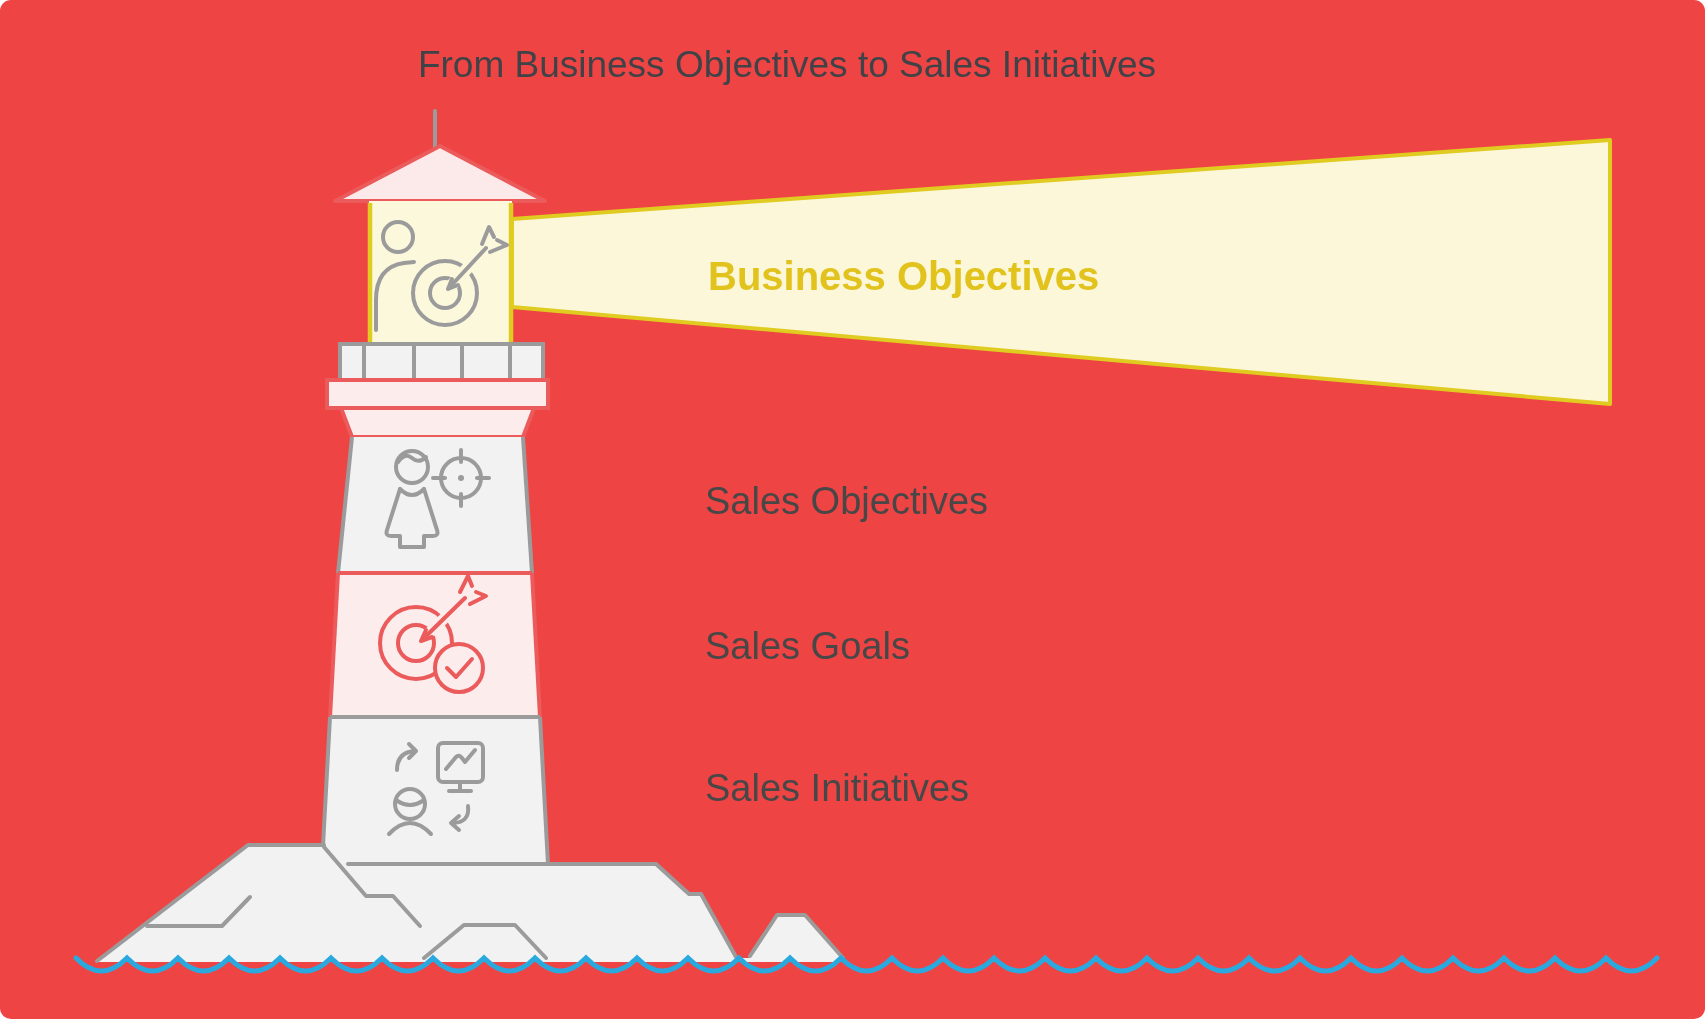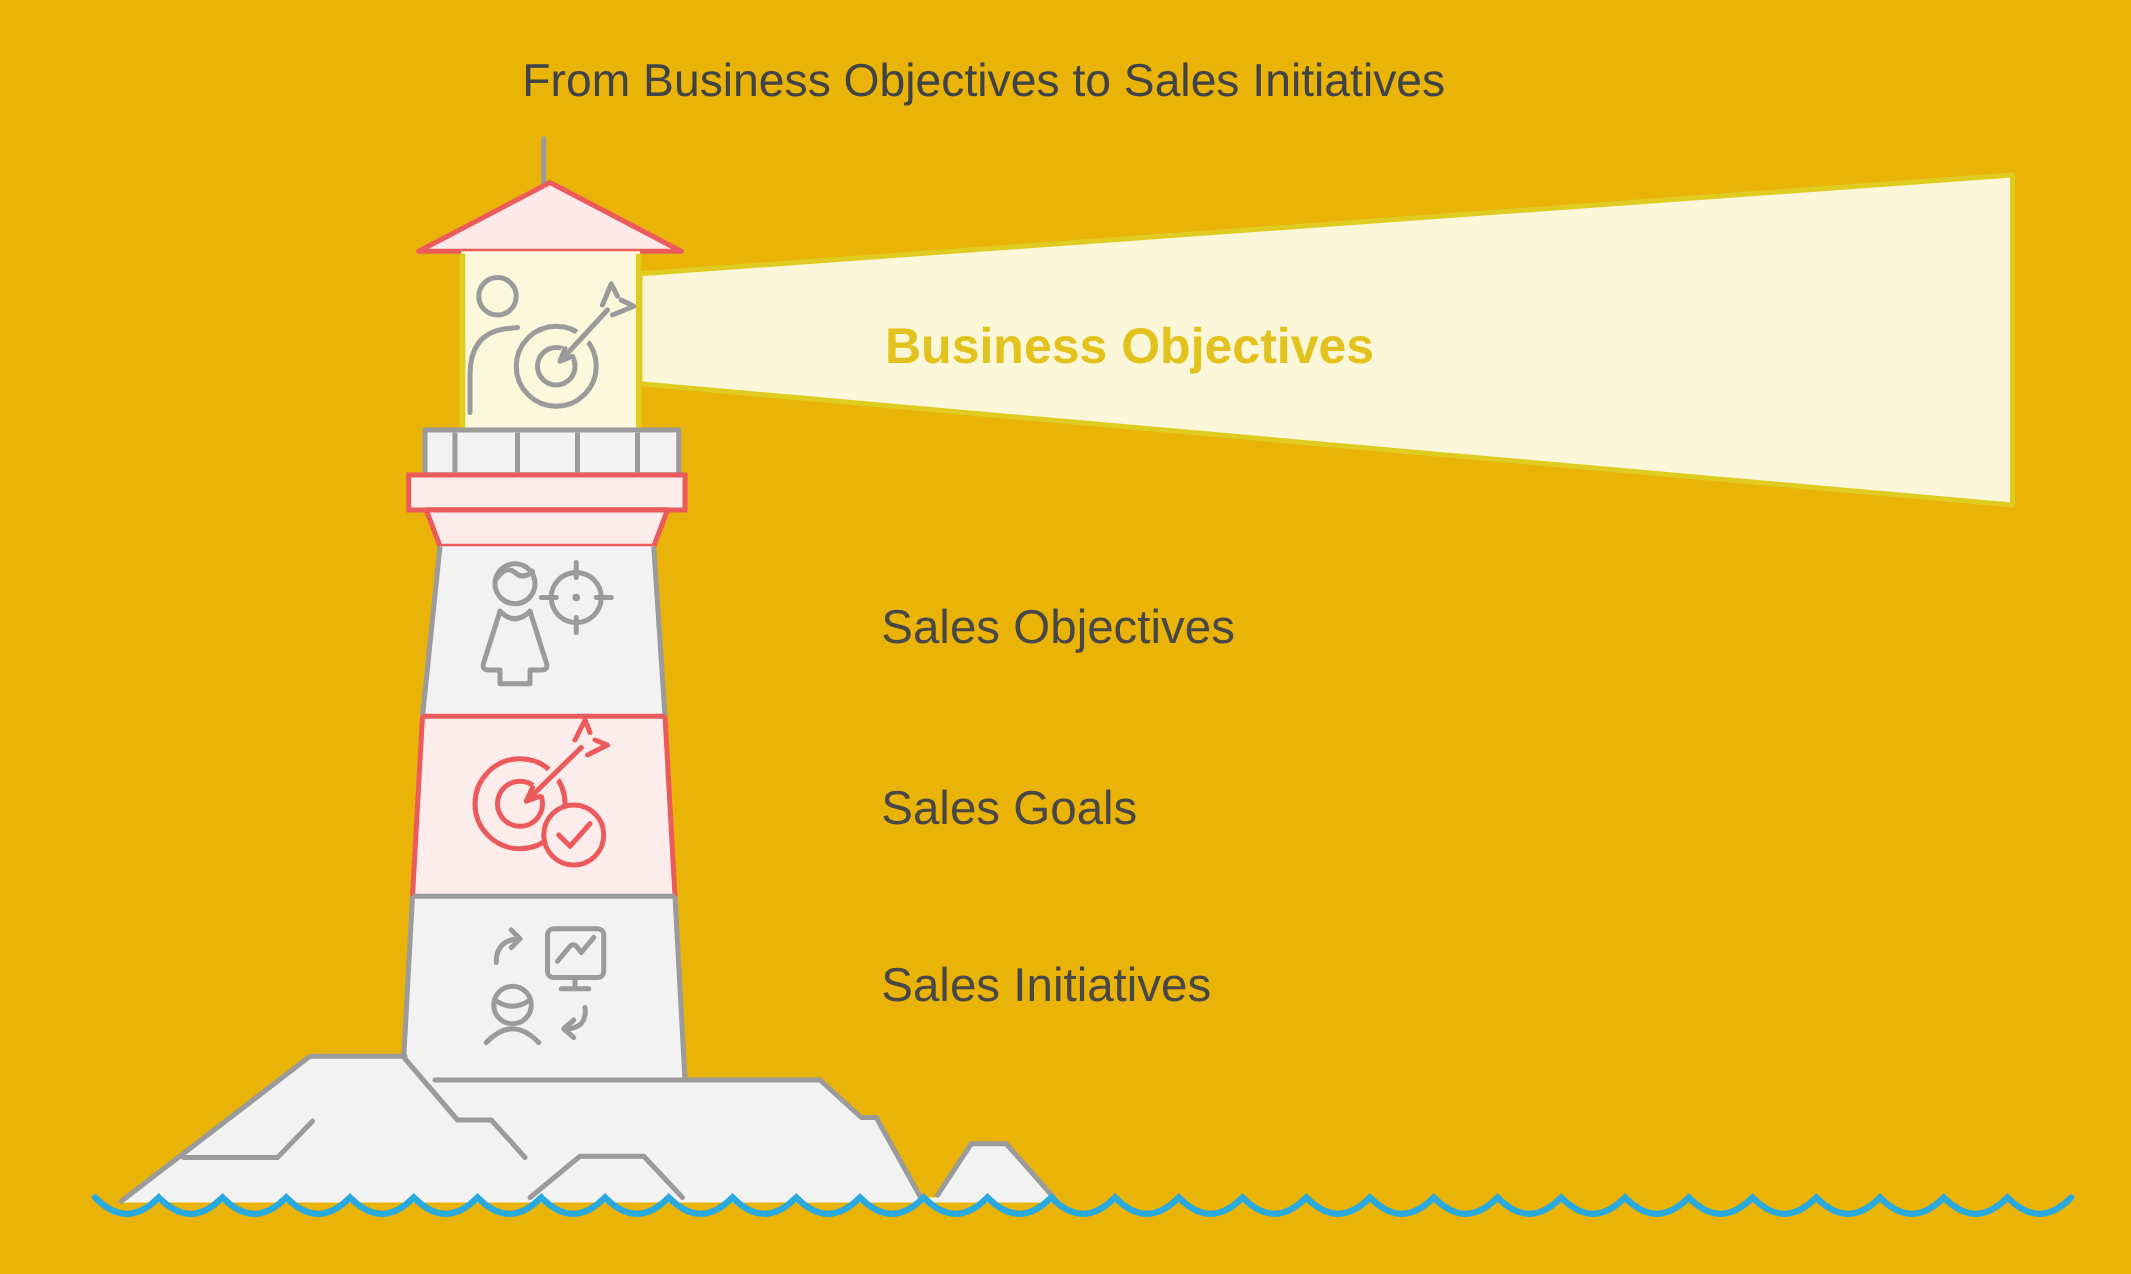--- a/index.html
+++ b/index.html
@@ -1,21 +1,22 @@
 <!DOCTYPE html>
 <html><head>
 <meta charset="utf-8">
 <style>
   html,body{margin:0;padding:0;background:#ffffff;}
   .stage{
     position:relative;
     width:1705px;height:1019px;
-    background:#eab308;
+    background:#ef4444;
     font-family:"Liberation Sans", sans-serif;
     overflow:hidden;
+    border-radius:11px;
   }
   svg text{font-family:"Liberation Sans", sans-serif;}
   .title-text{font-size:37px;fill:#3F4347;}
   .beam-text{font-size:40px;font-weight:600;fill:#E2C31D;}
   .level-text{font-size:38px;fill:#474747;}
   .gray-stroke{stroke:#9B9B9B;stroke-width:4;fill:none;stroke-linecap:round;stroke-linejoin:round;}
   .red-stroke{stroke:#EC5B5B;stroke-width:4;fill:none;stroke-linecap:round;stroke-linejoin:round;}
 </style>
 </head>
 <body>

